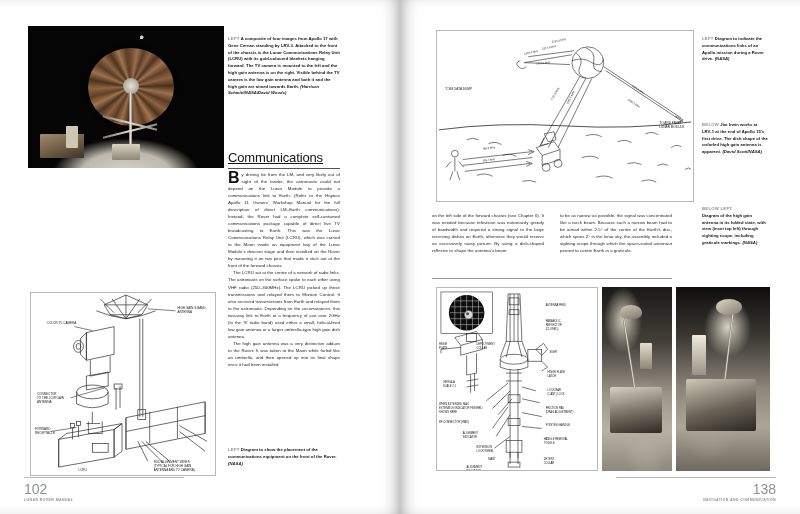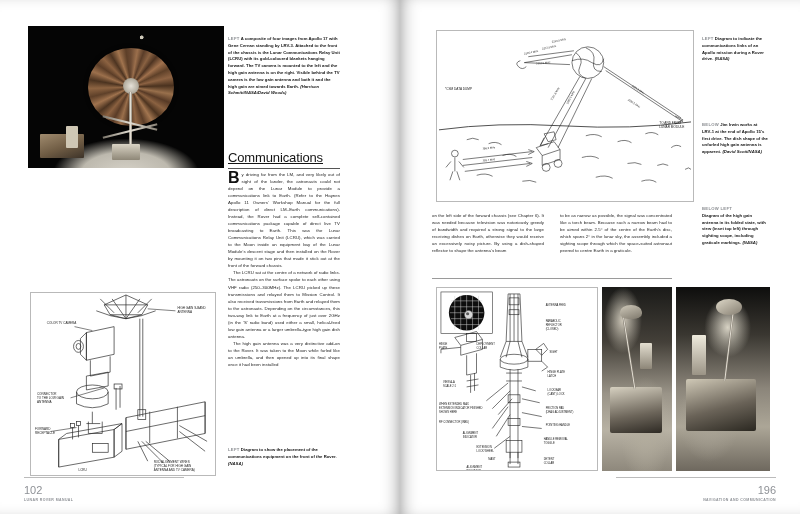--- a/index.html
+++ b/index.html
@@ -63,21 +63,21 @@
     font-size: 16px;
     line-height: 12px;
     font-weight: bold;
     padding: 1px 2px 0 0;
     color: #111;
   }
 
   
   .folio { position: absolute; bottom: 12px; }
   .folio .num {
-    font-size: 11px; color: #8e9196; font-weight: normal; line-height: 1;
+    font-size: 14px; color: #8e9196; font-weight: normal; line-height: 1;
   }
   .folio .lab {
     font-size: 3.5px; color: #8e9196; letter-spacing: 0.12em;
     font-weight: bold; margin-top: 2px;
   }
   .folio.l { left: 24px; text-align: left; }
   .folio.r { right: 24px; text-align: right; }
   .folio-rule {
     position: absolute; bottom: 36px; height: 0; border-top: 0.7px solid #bbb;
   }
@@ -431,18 +431,18 @@
 
     <div class="fig photo-cernan" style="left:276px; top:287px; width:94px; height:184px;">
       <div class="rover-blob" style="left:10px; top:92px; width:70px; height:52px; background:linear-gradient(165deg,#cfc8b6,#6a6358 55%,#2b2821); border-radius:2px;"></div>
       <div class="mast" style="left:52px; top:24px; width:2.4px; height:70px; transform:rotate(7deg);"></div>
       <div class="dish-hub" style="left:40px; top:12px; width:26px; height:16px; border-radius:50%; background:linear-gradient(150deg,#ddd7c7,#857e71);"></div>
       <div class="rover-blob" style="left:16px; top:48px; width:14px; height:40px; background:linear-gradient(180deg,#efebdd,#9b9486);"></div>
     </div>
 
     <div class="folio-rule" style="right:24px; width:160px;"></div>
     <div class="folio r">
-      <div class="num">196</div>
+      <div class="num">138</div>
       <div class="lab">NAVIGATION AND COMMUNICATION</div>
     </div>
   </div>
 
 </div>
 
 </body></html>

